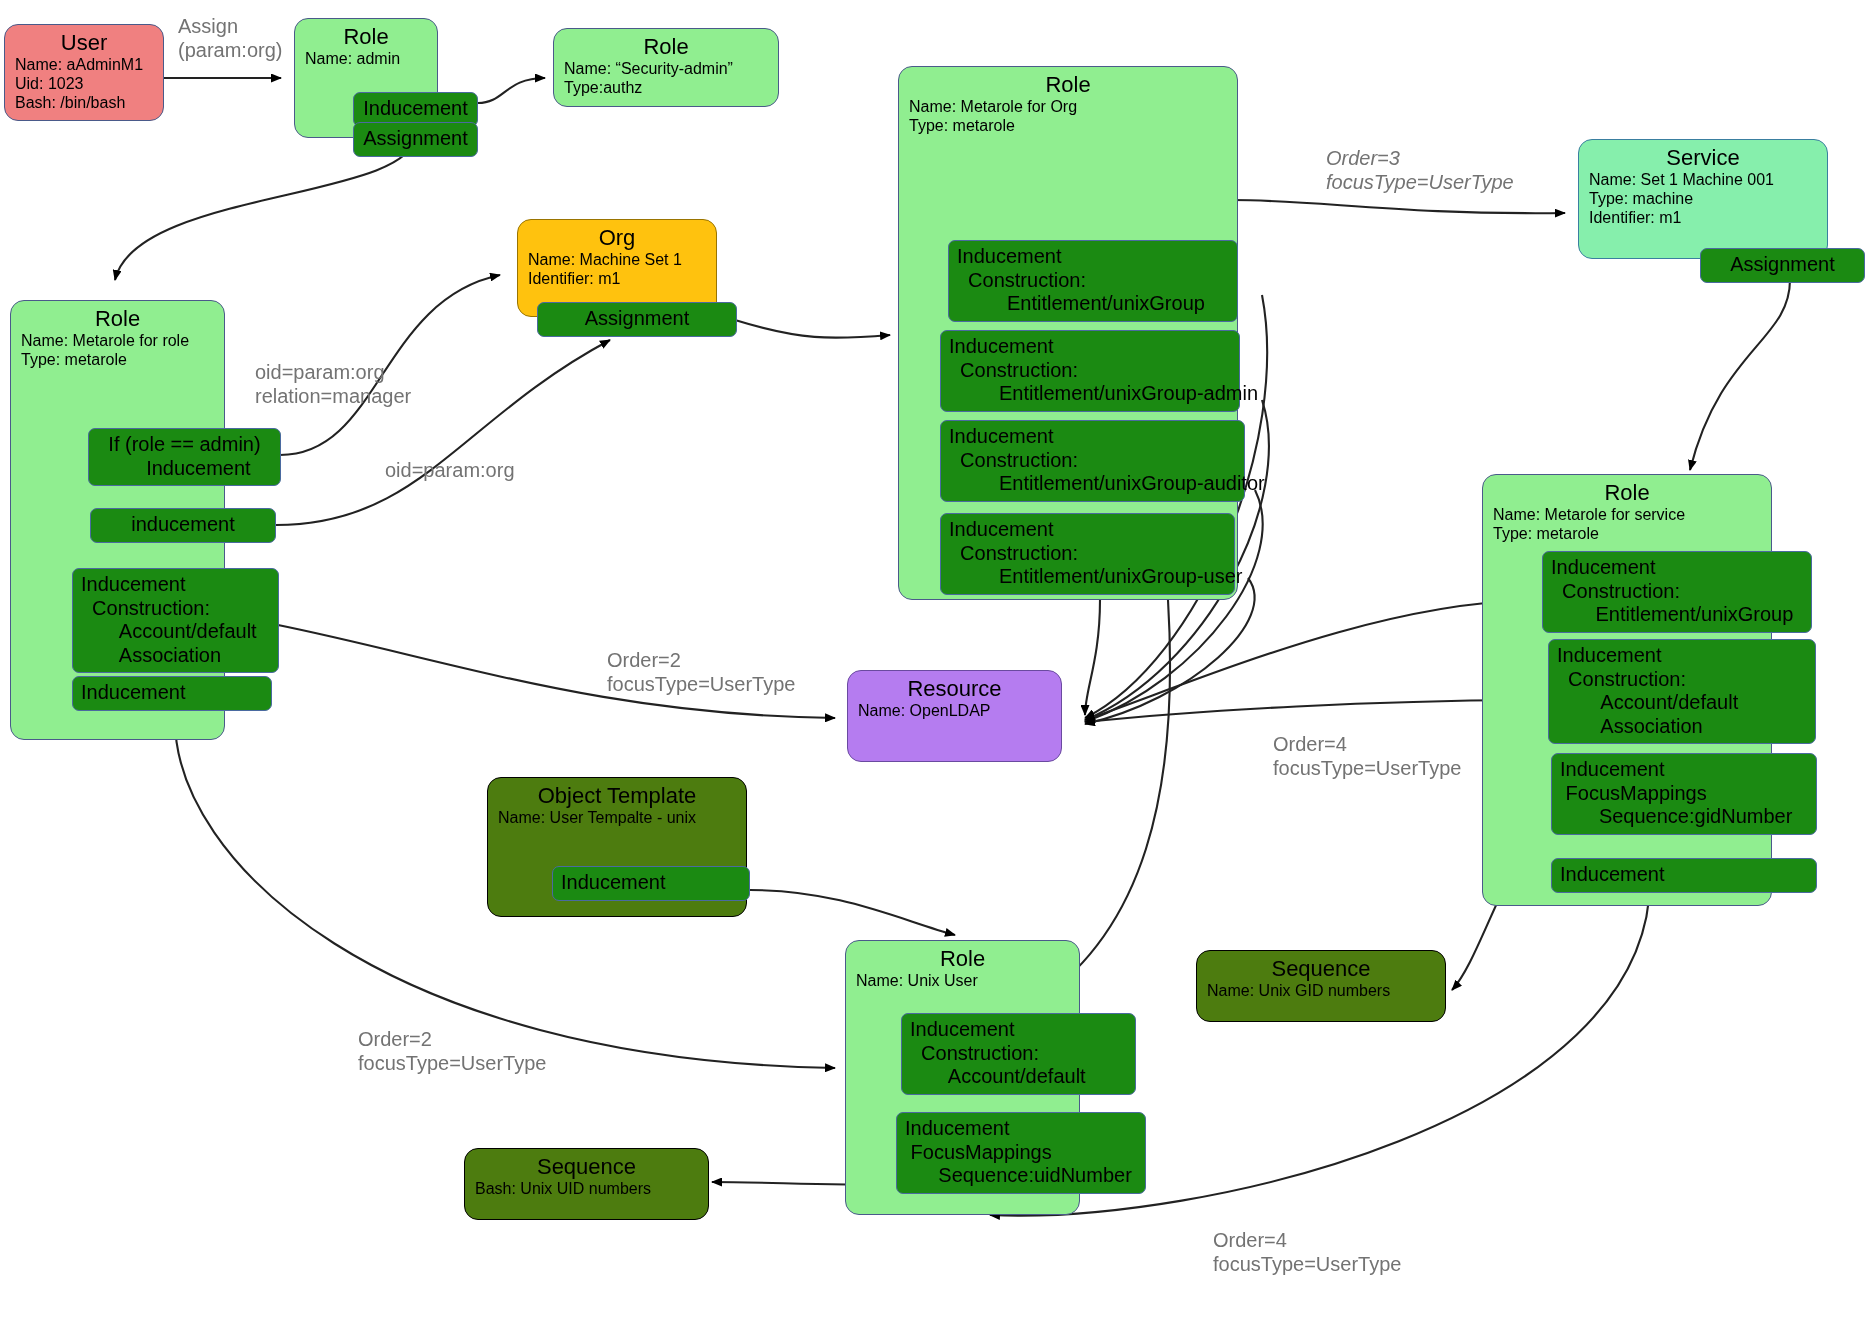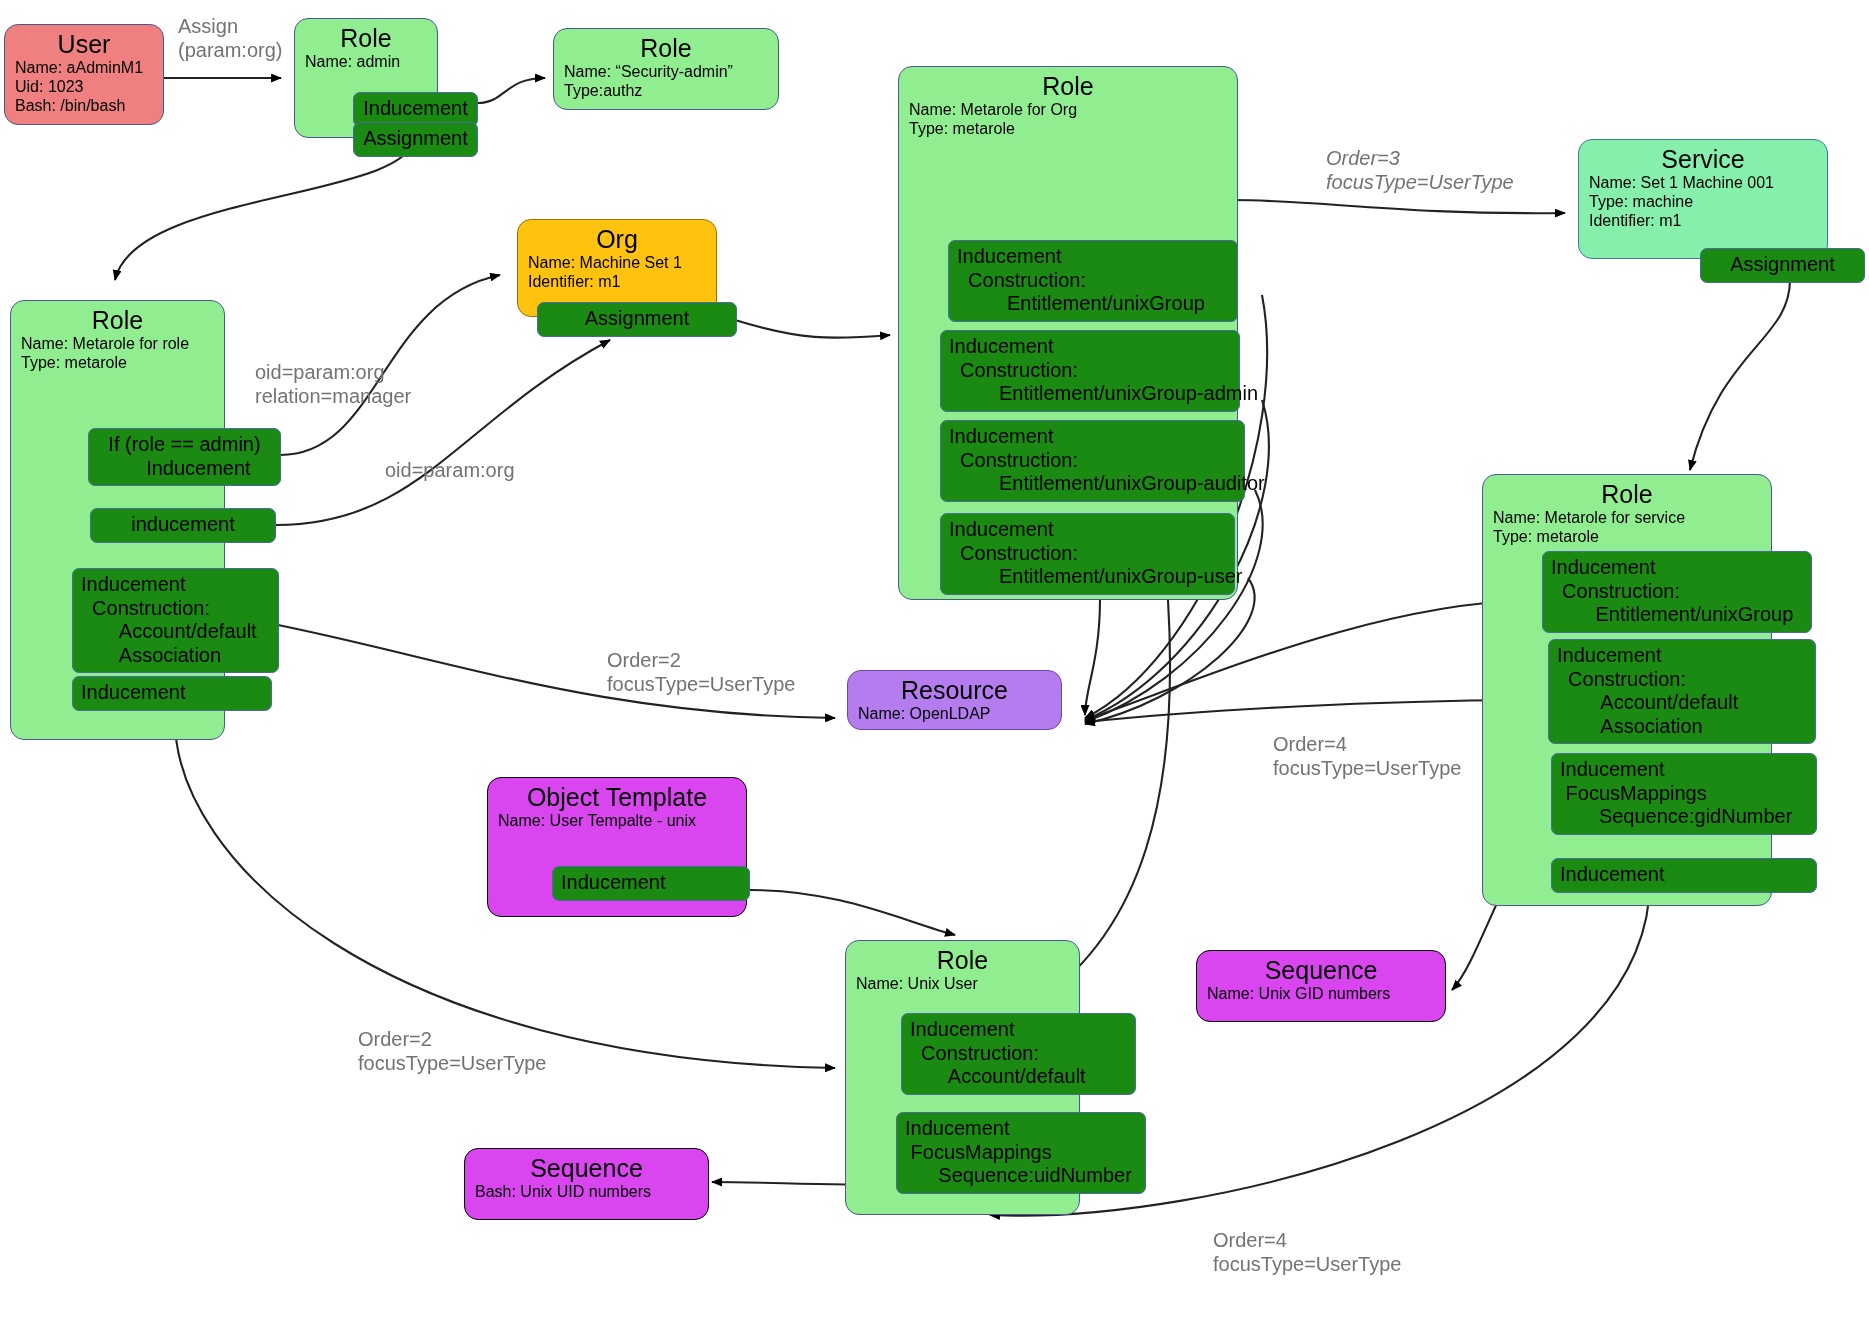--- a/index.html
+++ b/index.html
@@ -7,30 +7,30 @@
   body { width:1869px; height:1321px; position:relative;
          font-family:"Liberation Sans", sans-serif; color:#000; overflow:hidden; }
 
   #canvas { position:absolute; left:0; top:0; width:1869px; height:1321px; }
 
   svg.edges { position:absolute; left:0; top:0; width:1869px; height:1321px;
               pointer-events:none; z-index:1; }
 
   .node { position:absolute; z-index:2; border:1px solid #4a5a8a;
           border-radius:14px; padding:6px 10px 8px 10px; }
-  .node .title { text-align:center; font-size:25px; line-height:1.08;
+  .node .title { text-align:center; font-size:22px; line-height:1.08;
                  margin-bottom:1px; white-space:nowrap; }
   .node .attr  { font-size:16px; line-height:1.18; white-space:nowrap; }
 
   .n-user     { background:#f08080; }
   .n-role     { background:#90ee90; }
   .n-org      { background:#ffc20e; border-color:#9a7400; }
   .n-service  { background:#86efac; border-color:#3a7fa0; }
   .n-resource { background:#b57cf0; border-color:#6a4aa0; }
-  .n-plain    { background:#d946ef; border-color:#000000; }
+  .n-plain    { background:#4d7c0f; border-color:#000000; }
 
   .chip { position:absolute; z-index:3; background:#1b8a12;
           border:1px solid #4a6aa0; border-radius:7px;
           font-size:20px; line-height:1.18; color:#000;
           padding:4px 8px 5px 8px; white-space:pre; }
   .chip.center { text-align:center; }
 
   .elabel { position:absolute; z-index:4; font-size:20px; line-height:1.2;
             white-space:pre; color:#737373; }
 </style>
@@ -165,21 +165,21 @@
         Entitlement/unixGroup</div>
   <div class="chip" style="left:1548px; top:639px; width:268px;">Inducement
   Construction:
         Account/default
         Association</div>
   <div class="chip" style="left:1551px; top:753px; width:266px;">Inducement
  FocusMappings
        Sequence:gidNumber</div>
   <div class="chip" style="left:1551px; top:858px; width:266px;">Inducement</div>
 
-  <div class="node n-resource" style="left:847px; top:670px; width:215px; height:60px;">
+  <div class="node n-resource" style="left:847px; top:670px; width:215px; height:92px;">
     <div class="title">Resource</div>
     <div class="attr">Name: OpenLDAP</div>
   </div>
 
   <div class="node n-plain" style="left:487px; top:777px; width:260px; height:140px;">
     <div class="title">Object Template</div>
     <div class="attr">Name: User Tempalte - unix</div>
   </div>
   <div class="chip" style="left:552px; top:866px; width:198px;">Inducement</div>
 

